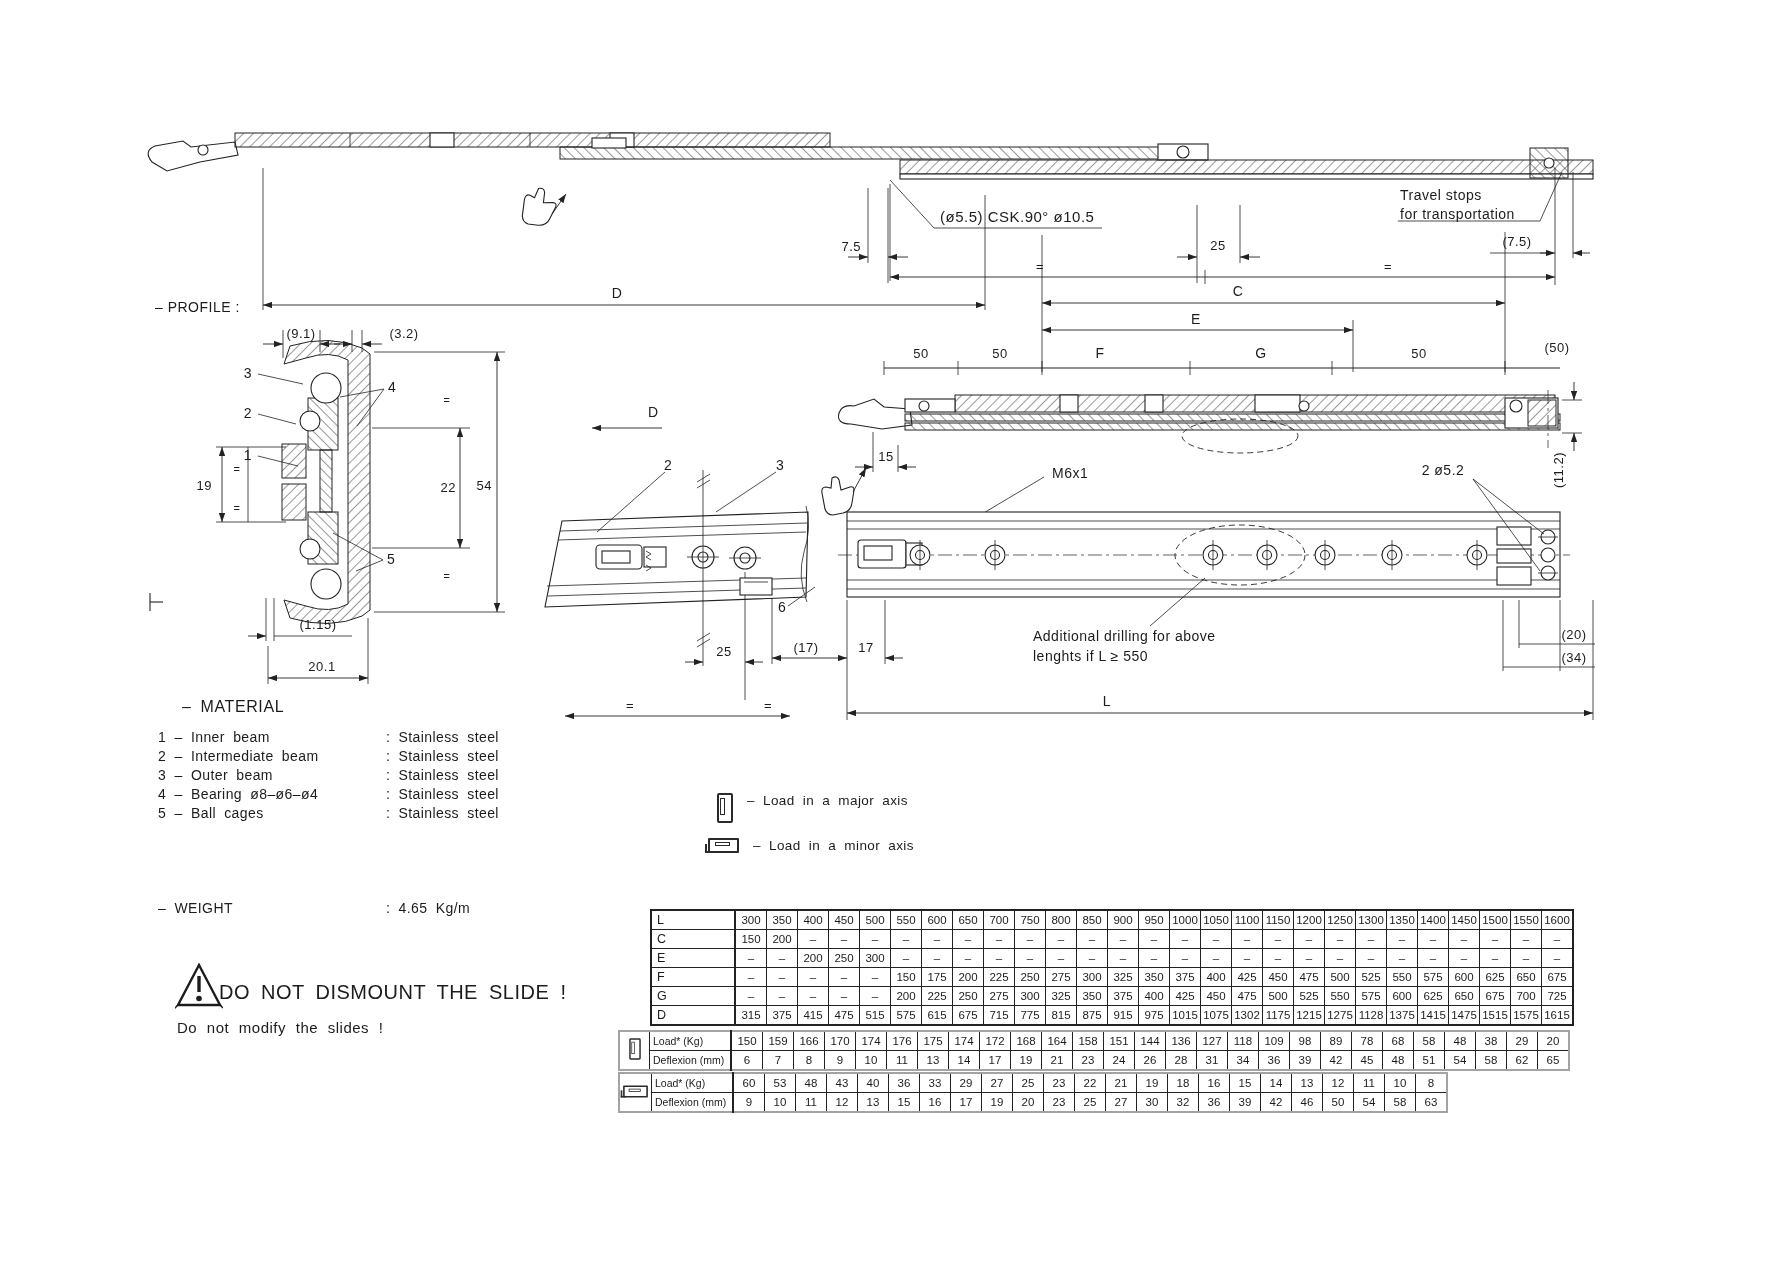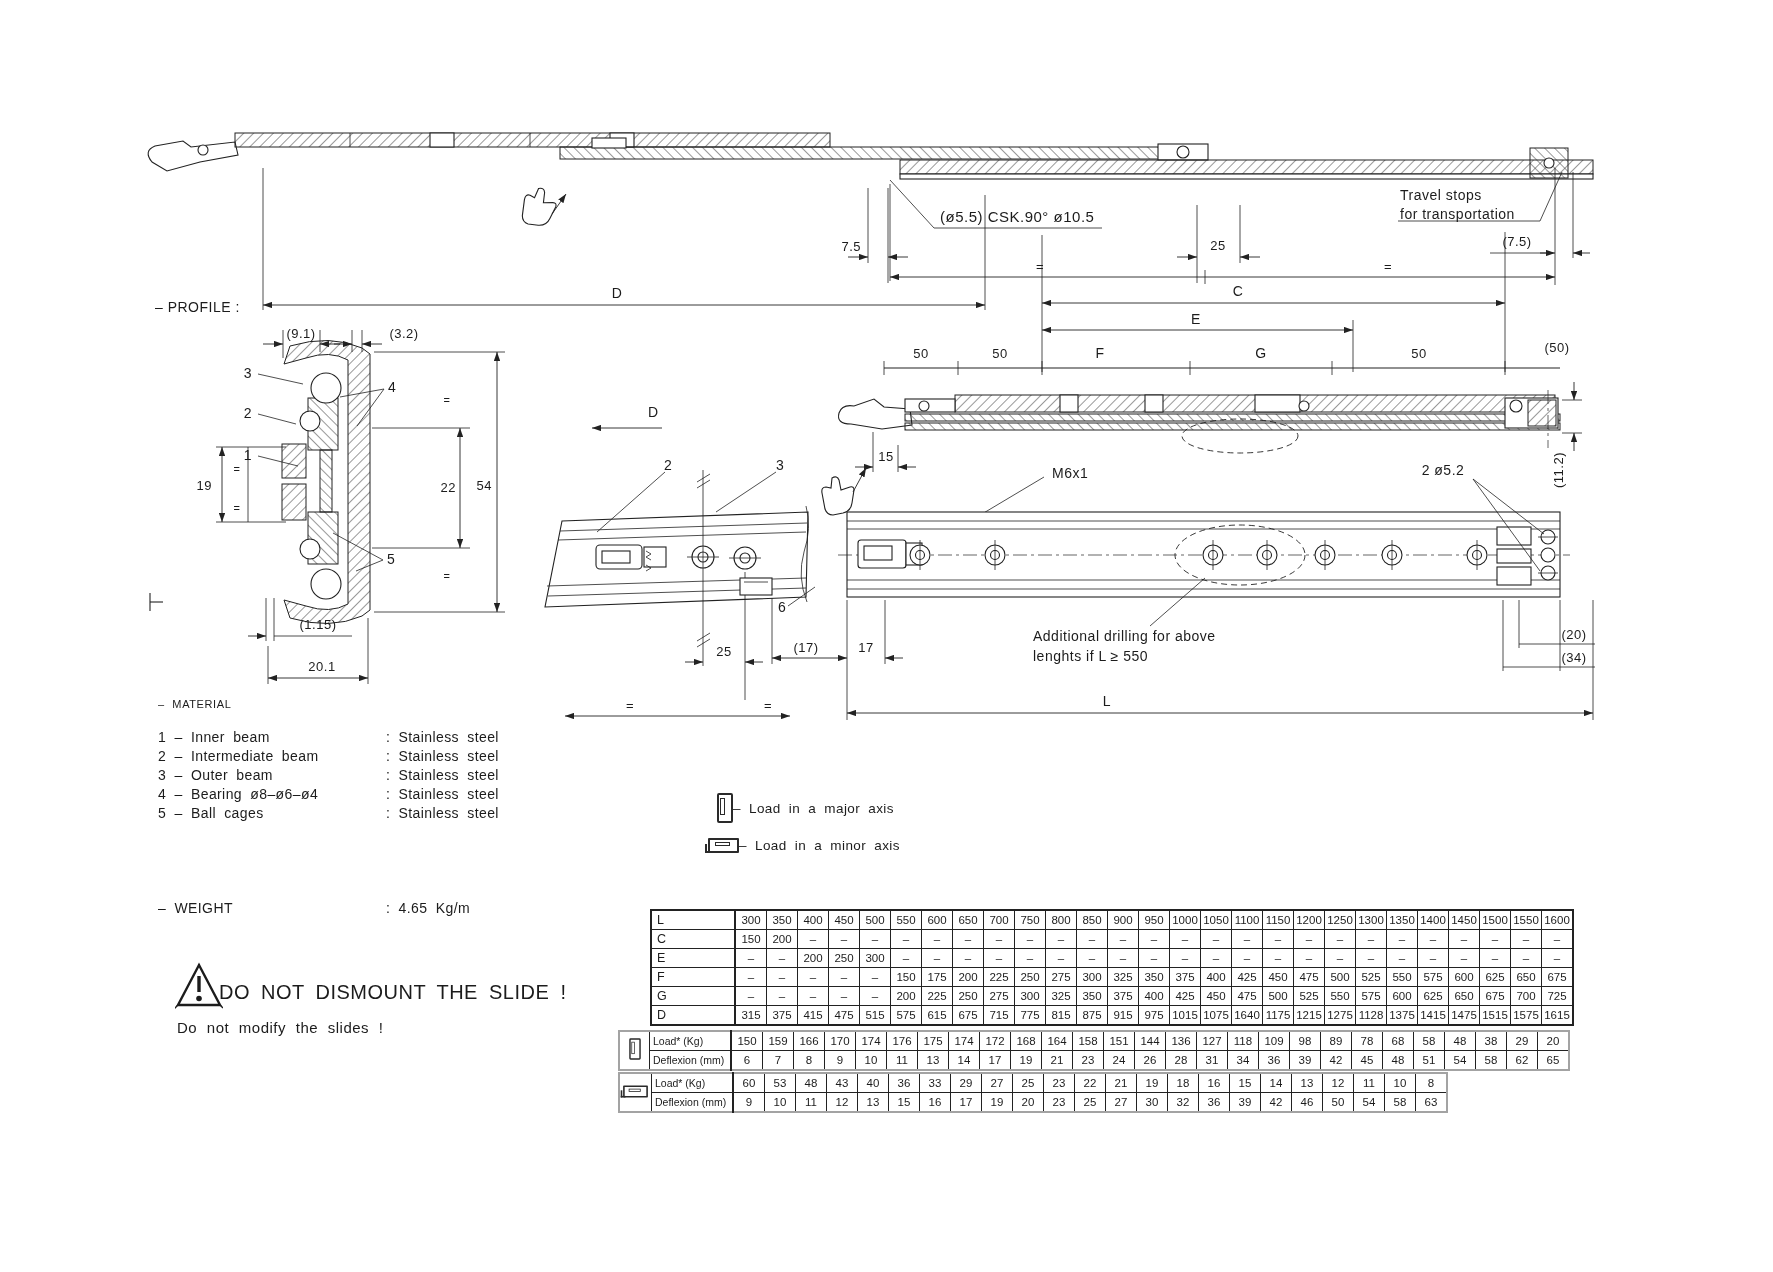--- a/index.html
+++ b/index.html
@@ -18,23 +18,23 @@
   .hz{stroke:#222;stroke-width:1;}
   .wfill{fill:#fff;stroke:#222;stroke-width:1.1;}
   .t{font:14px "Liberation Sans",sans-serif;fill:#1c1c1c;letter-spacing:.5px;}
   .t13{font-size:13px;} .t11{font-size:11px;} .t15{font-size:15px;}
   .tm{text-anchor:middle;} .te{text-anchor:end;}
 
   
   .blk{position:absolute;letter-spacing:.4px;word-spacing:4px;white-space:nowrap;}
   .mat-row{display:flex;height:19px;line-height:19px;font-size:14px;}
   .mat-row .nm{width:228px;}
-  .heading{font-size:11px;letter-spacing:.6px;}
+  .heading{font-size:16px;letter-spacing:.6px;margin-left:24px;}
   .note-line{height:19px;line-height:19px;font-size:13.5px;}
-  .legend-row{position:absolute;display:flex;align-items:center;}
+  .legend-row{position:absolute;display:flex;align-items:flex-start;gap:14px;}
   .legend-row .txt{font-size:13.5px;letter-spacing:.4px;word-spacing:4px;}
 
   .major-axis-icon{display:inline-block;width:12px;height:26px;border:2px solid #2a2a2a;
     border-radius:2px;position:relative;background:#fff;}
   .major-axis-icon::after{content:"";position:absolute;left:1px;top:3px;width:3px;height:15px;
     border:1.5px solid #2a2a2a;}
   .minor-axis-icon{display:inline-block;width:27px;height:11px;border:2px solid #2a2a2a;
     border-radius:1px;position:relative;background:#fff;}
   .minor-axis-icon::after{content:"";position:absolute;left:5px;top:2px;width:13px;height:2px;
     border:1px solid #2a2a2a;}
@@ -606,21 +606,21 @@
           <td class="num">615</td>
           <td class="num">675</td>
           <td class="num">715</td>
           <td class="num">775</td>
           <td class="num">815</td>
           <td class="num">875</td>
           <td class="num">915</td>
           <td class="num">975</td>
           <td class="num">1015</td>
           <td class="num">1075</td>
-          <td class="num">1640</td>
+          <td class="num">1302</td>
           <td class="num">1175</td>
           <td class="num">1215</td>
           <td class="num">1275</td>
           <td class="num">1128</td>
           <td class="num">1375</td>
           <td class="num">1415</td>
           <td class="num">1475</td>
           <td class="num">1515</td>
           <td class="num">1575</td>
           <td class="num">1615</td>

